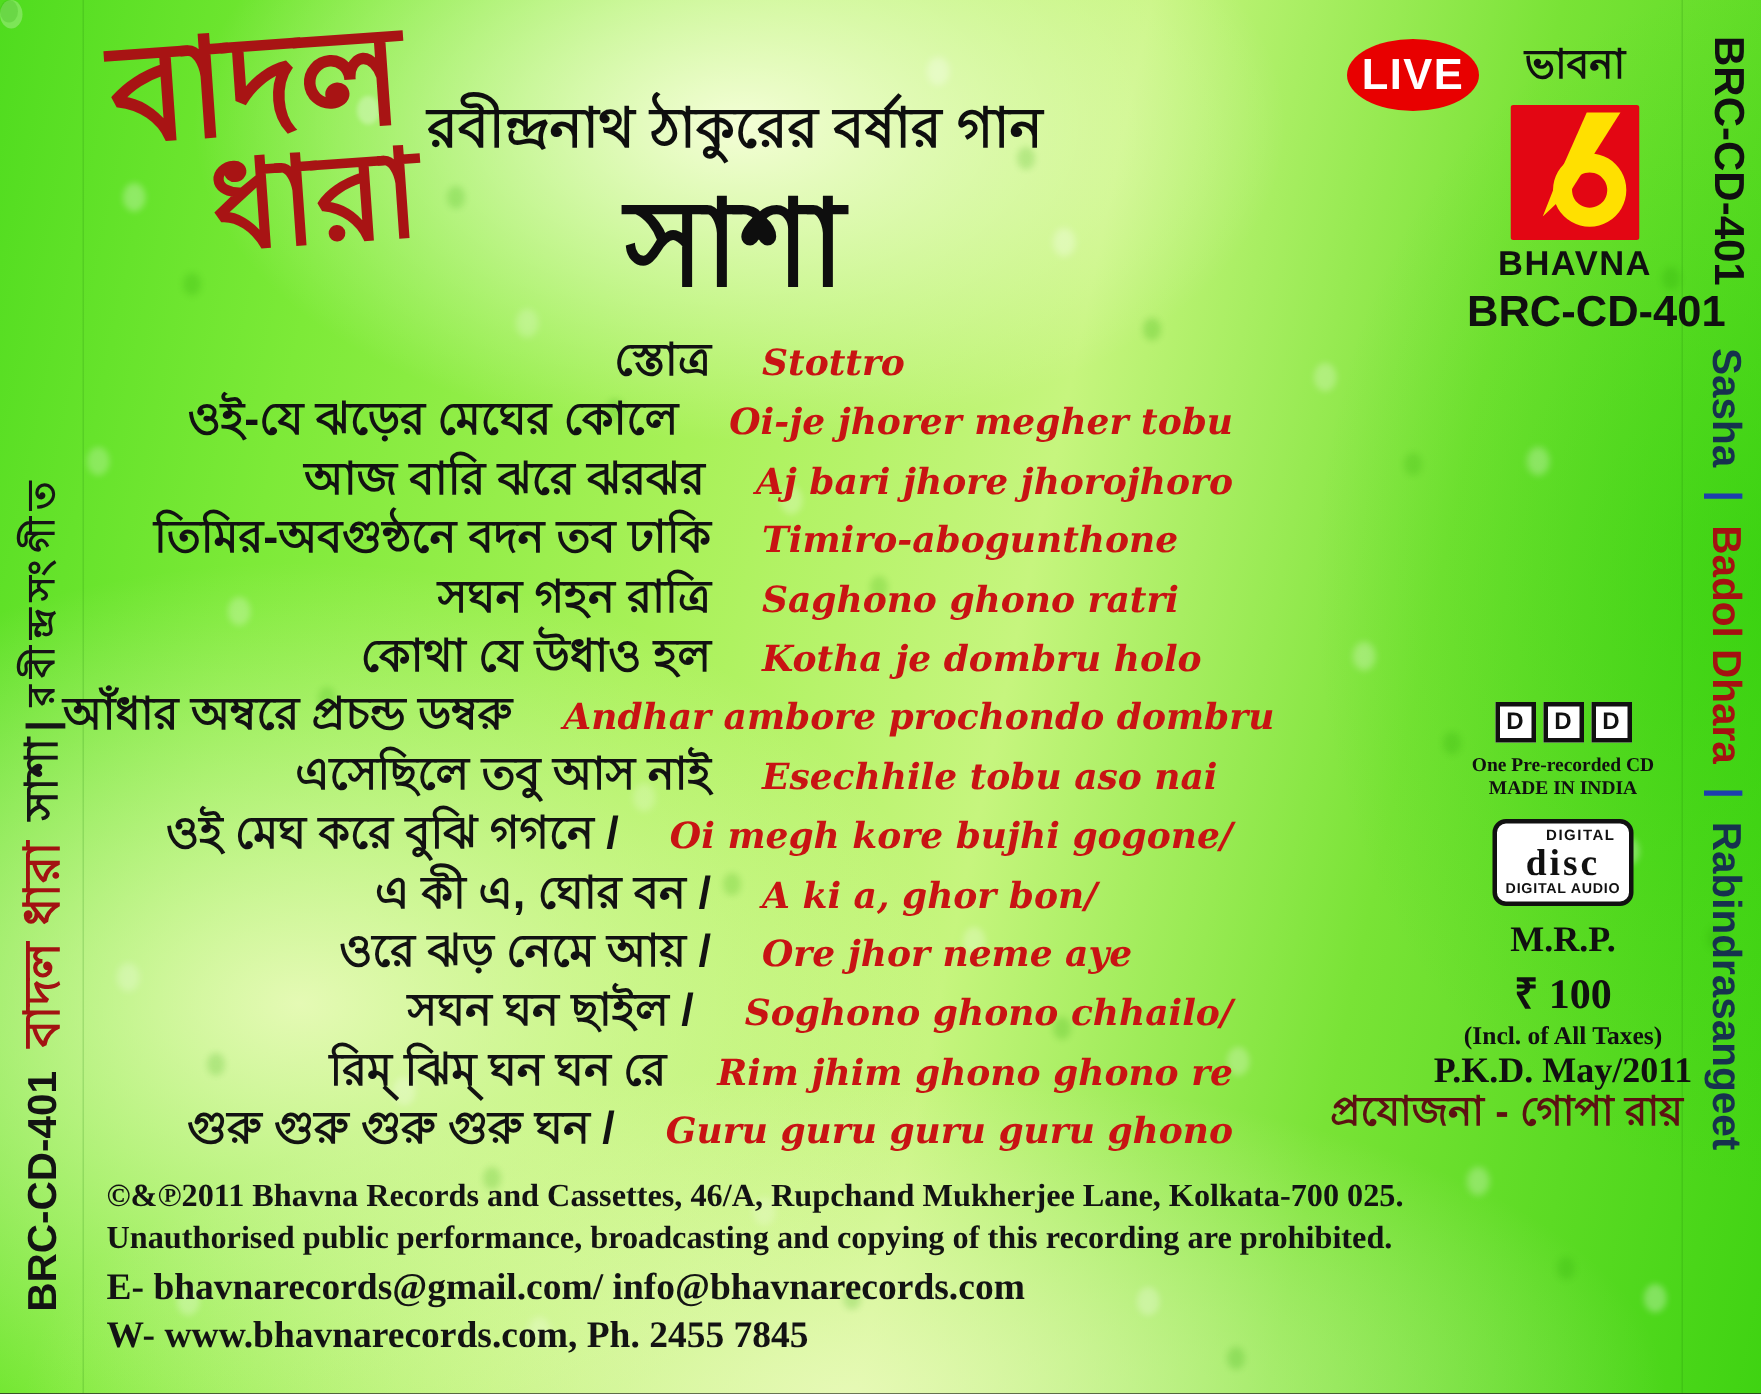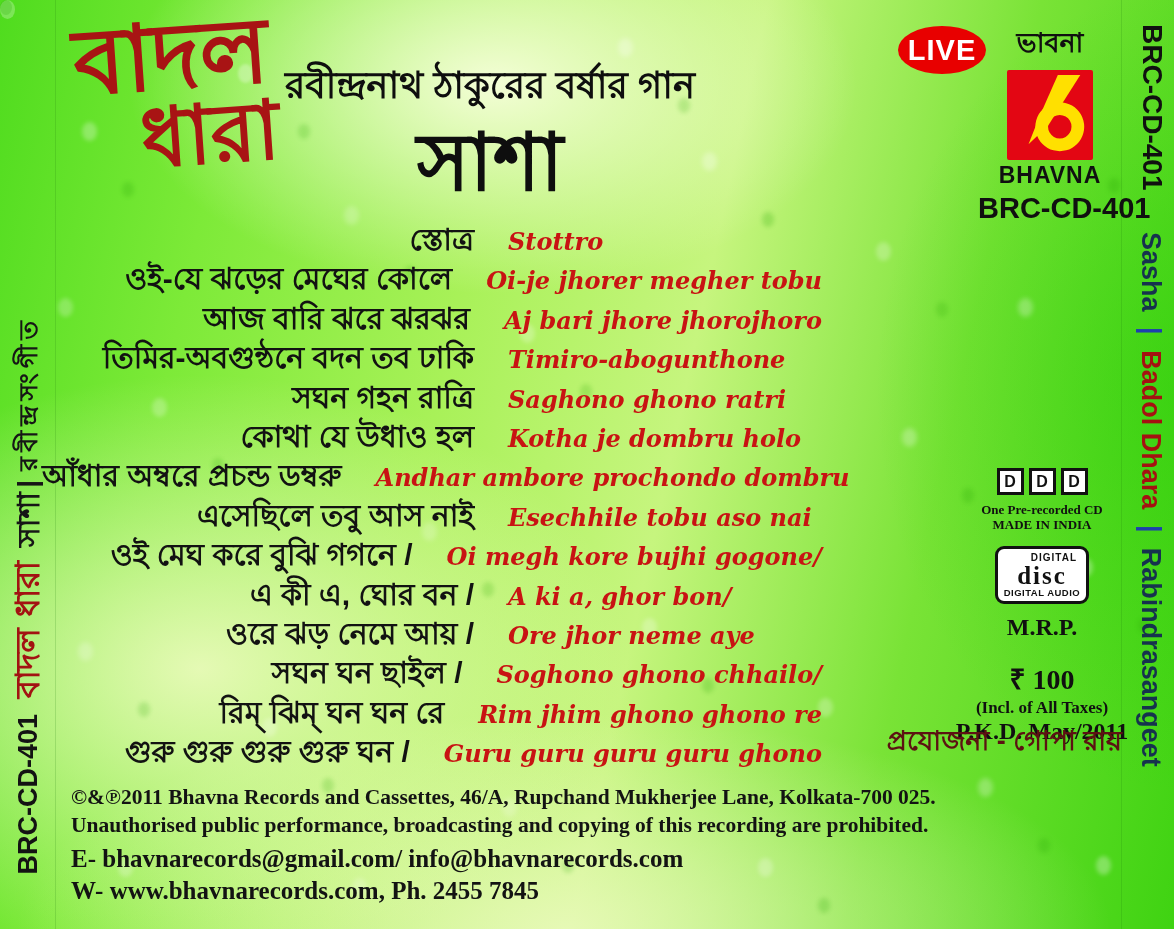--- a/index.html
+++ b/index.html
@@ -100,21 +100,21 @@
     display:flex;align-items:center;justify-content:center;font-weight:800;font-size:16px;color:#111;}
   .ip-line{font-family:"Liberation Serif",serif;font-weight:700;font-size:13px;line-height:1.15;}
   .ip-line.first{margin-top:8px;}
   .cdlogo{width:94px;height:58px;margin:13px auto 8px;background:#fff;border:3px solid #111;
     border-radius:9px;box-sizing:border-box;display:flex;flex-direction:column;align-items:center;
     justify-content:center;line-height:1;color:#111;}
   .cdlogo .top{font-weight:800;font-size:10px;letter-spacing:1px;align-self:flex-end;margin-right:9px;}
   .cdlogo .main{font-family:"Liberation Serif",serif;font-weight:800;font-size:25px;letter-spacing:2px;}
   .cdlogo .bottom{font-weight:800;font-size:9.5px;letter-spacing:.5px;}
   .ip-mrp{font-family:"Liberation Serif",serif;font-weight:800;font-size:24px;margin-top:10px;}
-  .ip-price{font-family:"Liberation Serif",serif;font-weight:800;font-size:28px;margin-top:18px;}
+  .ip-price{font-family:"Liberation Serif",serif;font-weight:800;font-size:28px;margin-top:1px;}
   .ip-tax{font-family:"Liberation Serif",serif;font-weight:700;font-size:17px;margin-top:1px;}
   .ip-pkd{font-family:"Liberation Serif",serif;font-weight:700;font-size:24px;}
 
   
   .producer{position:absolute;left:776px;top:720px;width:346px;text-align:right;
     font-weight:700;font-size:27px;color:#5c1212;}
   .footer{position:absolute;left:71px;top:783px;width:1062px;color:#131313;}
   .f12{font-family:"Liberation Serif",serif;font-weight:600;font-size:21.5px;line-height:1.32;}
   .f34{font-family:"Liberation Serif",serif;font-weight:800;font-size:25px;line-height:1.3;}
   .f34.first{margin-top:3px;}

